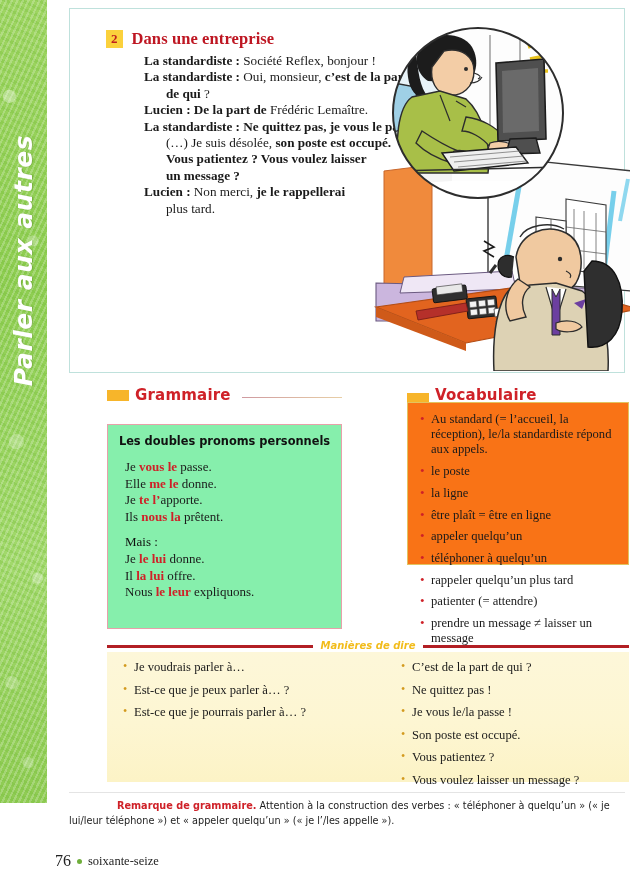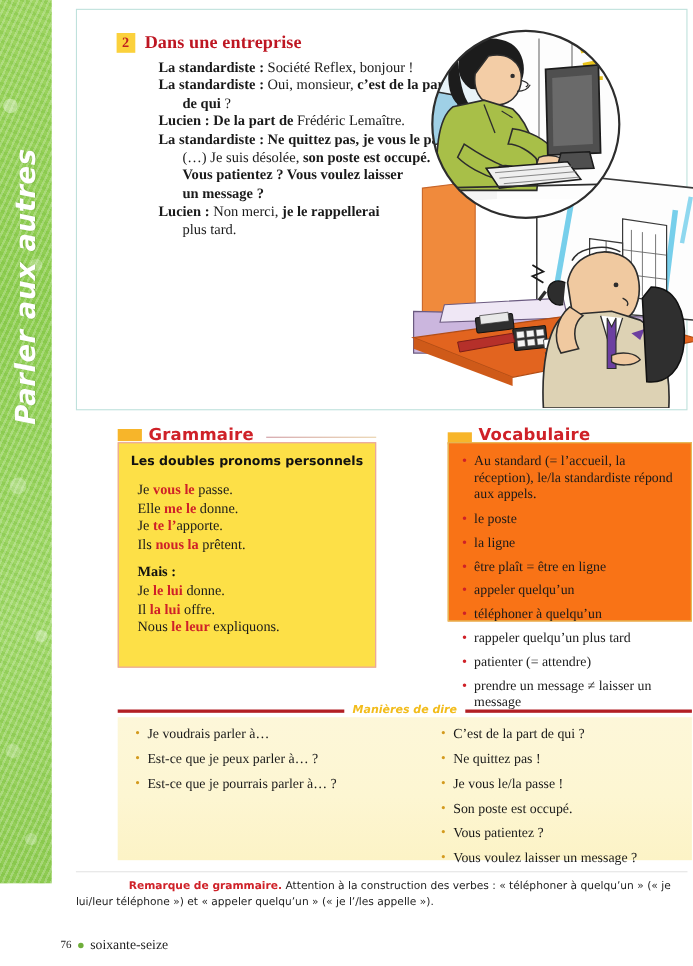--- a/index.html
+++ b/index.html
@@ -159,24 +159,24 @@
   }
 
   .gram-head { left: 60px;  top: 386px; width: 235px; }
   .voc-head  { left: 360px; top: 386px; width: 222px; align-items: flex-end; }
 
   .box {
     position: absolute;
     box-sizing: border-box;
   }
   .box-gram {
-    left: 60px; top: 402px;
+    left: 60px; top: 424px;
     width: 235px; height: 205px;
     border: 1px solid #e8a0aa;
-    background: #fde047;
+    background: #86efac;
   }
   .box-voc {
     left: 360px; top: 402px;
     width: 222px; height: 163px;
     border: 1px solid #e2c35f;
     background: #f97316;
   }
 
   .gram-sub {
     position: absolute;
@@ -191,21 +191,21 @@
   .gram-body {
     position: absolute;
     left: 17px;
     top: 34px;
     right: 8px;
     font-size: 13px;
     line-height: 16.6px;
     color: #1a1a1a;
   }
   .gram-body .hl { color: #cf2128; font-weight: bold; }
-  .gram-body .mais { font-weight: bold; color:#111; }
+  .gram-body .mais { font-weight: normal; color:#111; }
   .gram-gap { height: 9px; }
 
   .voc-list {
     position: absolute;
     left: 10px;
     top: 9px;
     right: 7px;
     margin: 0;
     padding: 0;
     list-style: none;
@@ -306,21 +306,21 @@
   .footer {
     position: absolute;
     left: 8px;
     top: 852px;
     display: flex;
     align-items: center;
     gap: 6px;
     font-size: 12.5px;
     color: #222;
   }
-  .footer .pg { font-size: 10px; }
+  .footer .pg { font-size: 16px; }
   .footer .dot {
     width: 5px; height: 5px;
     border-radius: 50%;
     background: #6fae3b;
     display: inline-block;
   }
 </style>
 </head>
 <body>
 

